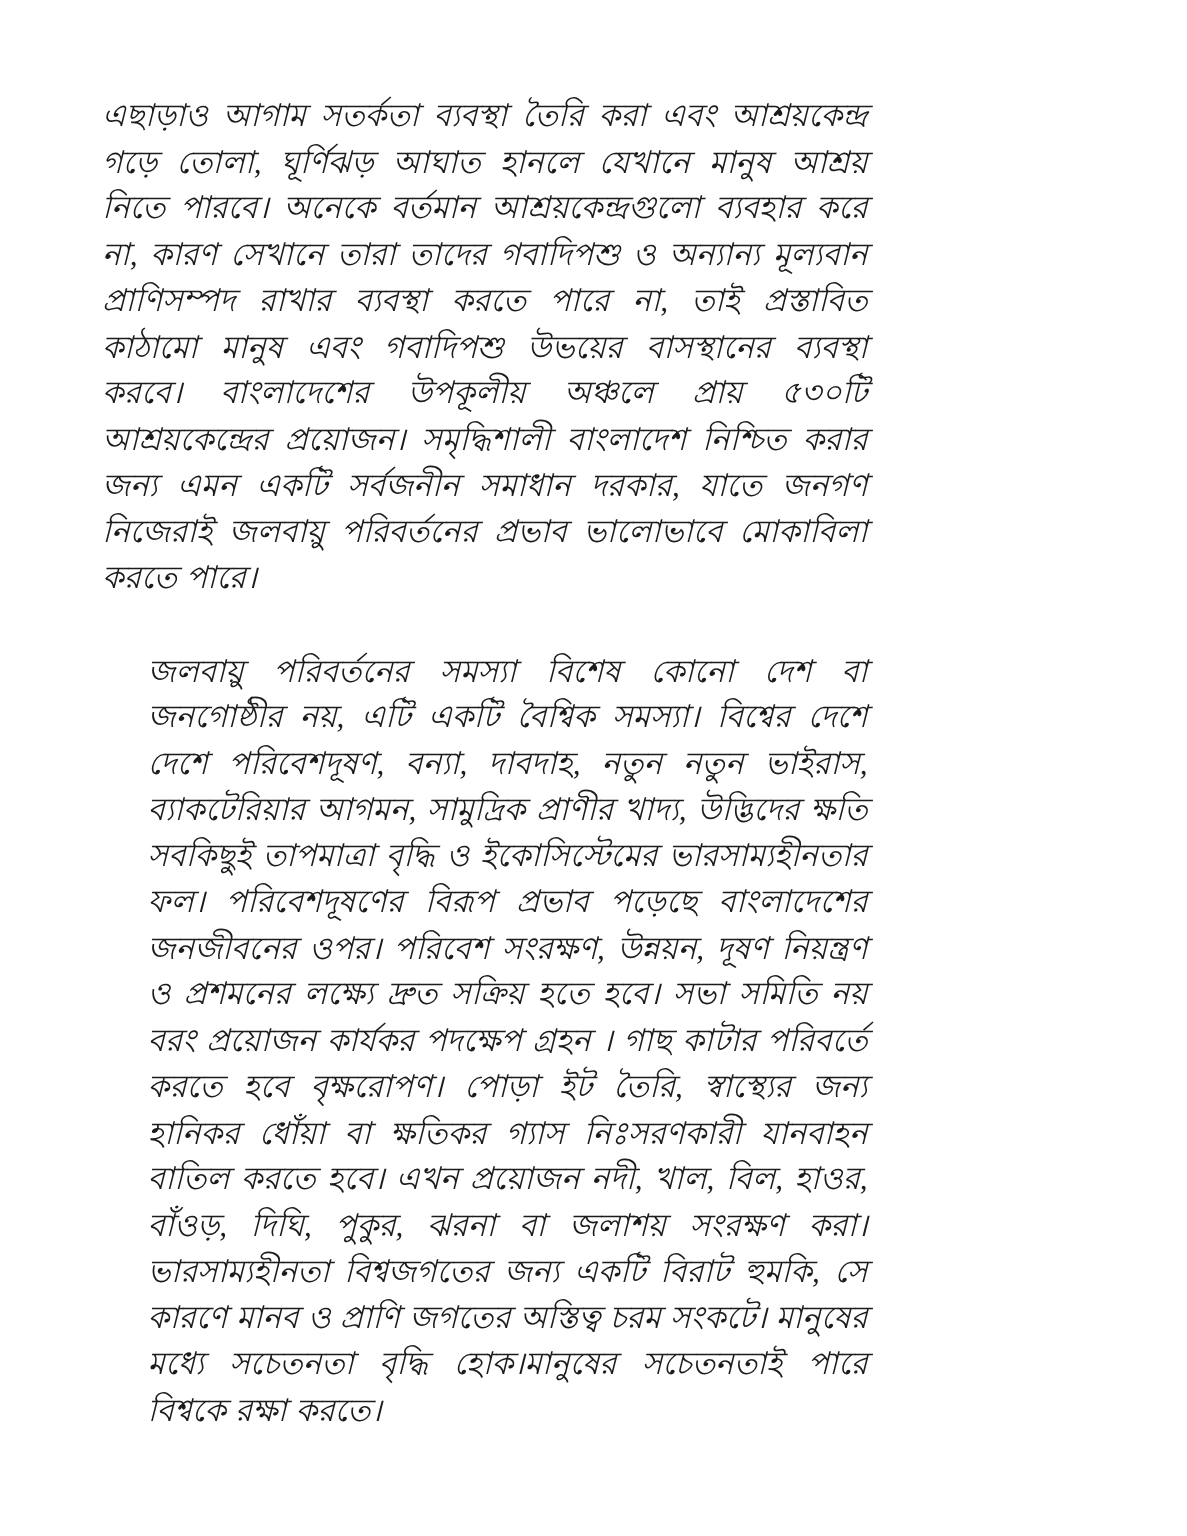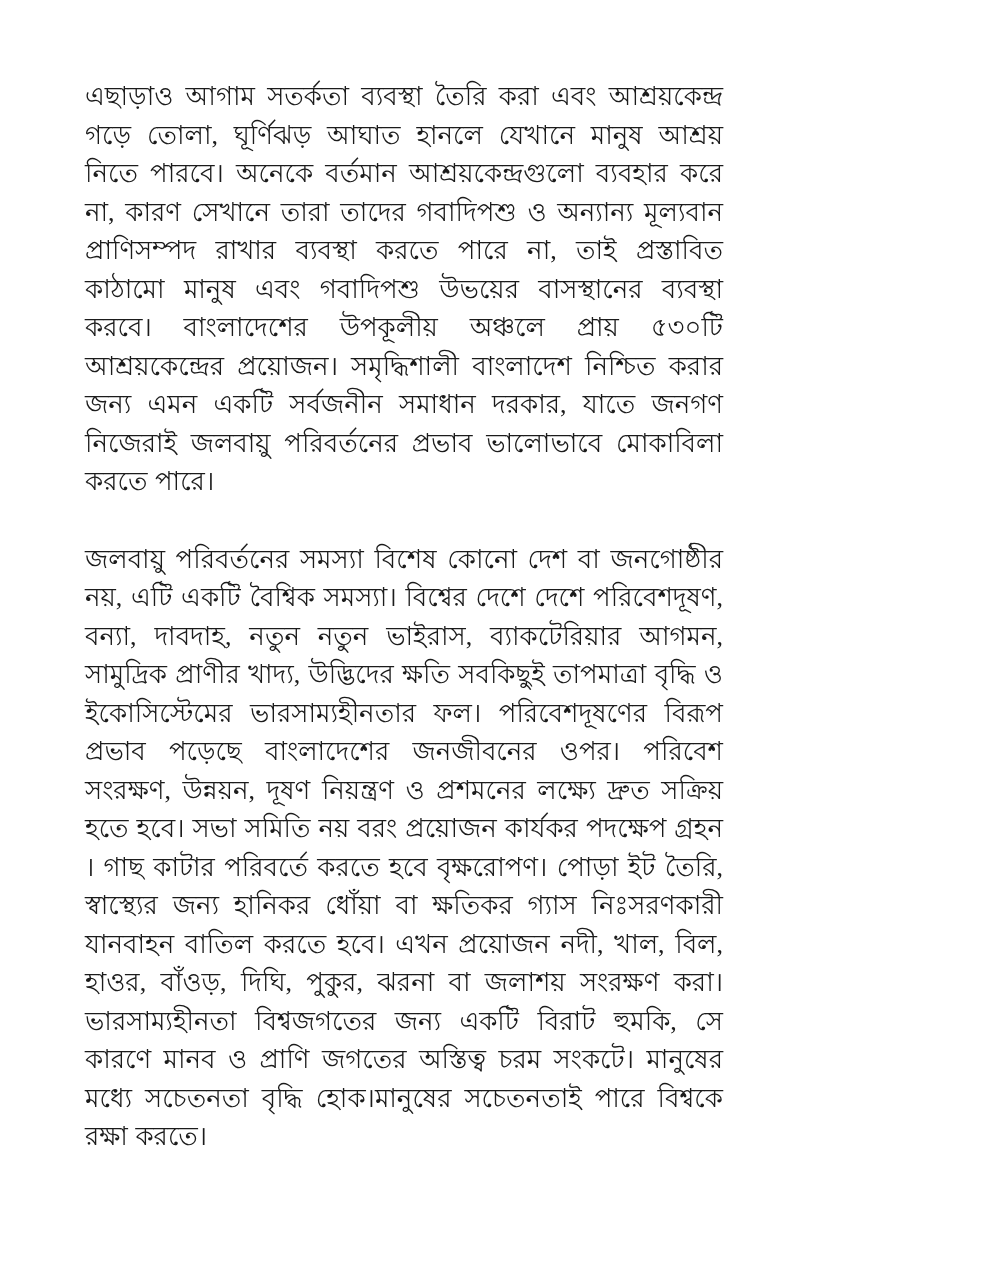--- a/index.html
+++ b/index.html
@@ -12,36 +12,38 @@
     height: 1280px;
     position: relative;
     font-family: "Liberation Serif", "DejaVu Serif", serif;
     color: var(--text-color, #1b1b1b);
     overflow: hidden;
   }
   .page {
     width: 807px;
     height: 1280px;
     background: #ffffff;
+    font-style: italic;
   }
 
   
   .article {
     padding: 78px 84px 0 85px;
   }
   .para {
     margin: 0;
     font-size: 26px;
     line-height: 38.5px;
     text-align: justify;
     color: var(--text-color, #1b1b1b);
     word-spacing: 1px;
   }
   .para + .para {
     margin-top: 39px;
+    margin-left: 38px;
   }
 
   
   .divider {
     margin: 198px 34px 0 45px;
     height: 5px;
     background: var(--divider-color, #9a4f57);
     border: none;
   }
 

